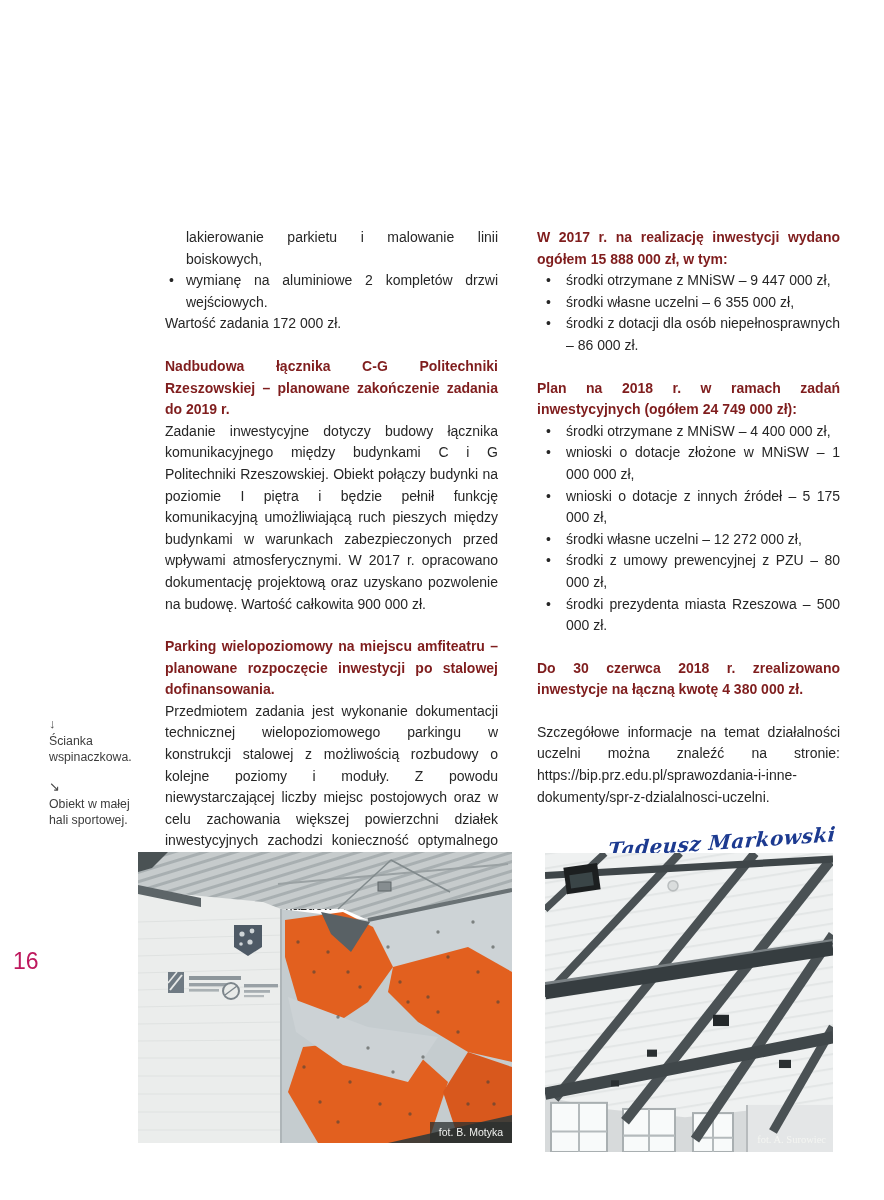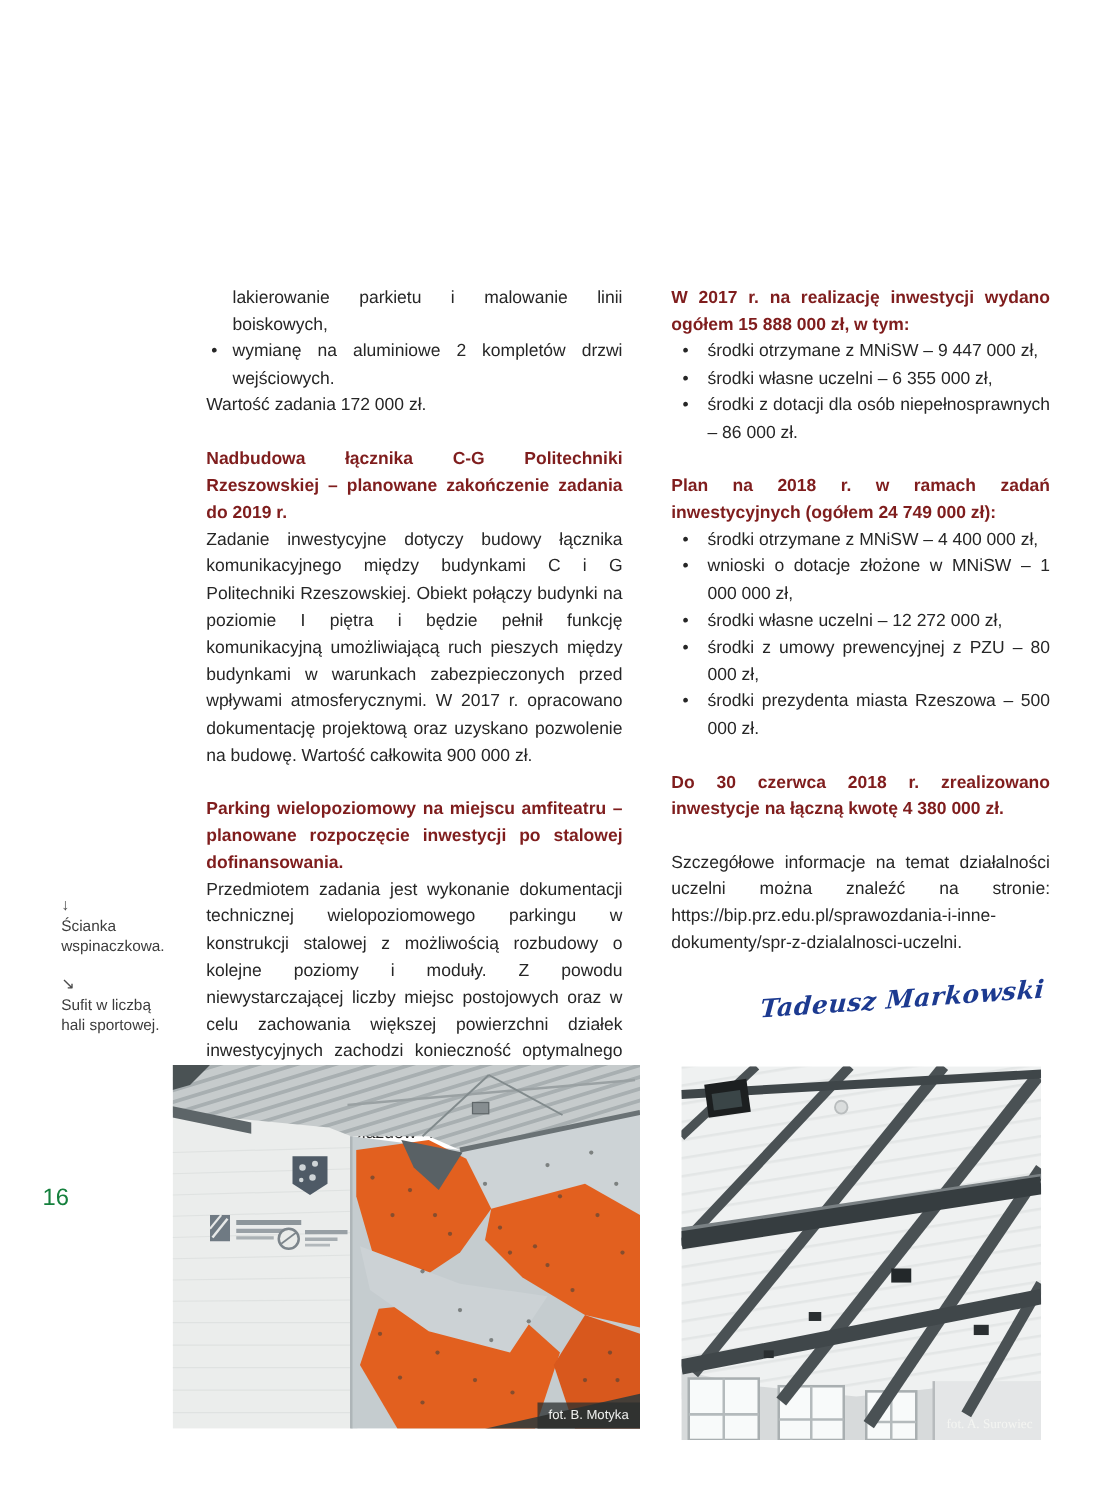--- a/index.html
+++ b/index.html
@@ -1,21 +1,21 @@
 <!DOCTYPE html>
 <html lang="pl"><head>
 <meta charset="utf-8">
 <style>
   html,body{margin:0;padding:0;}
   body{
     width:884px;height:1200px;position:relative;background:#ffffff;
     font-family:"Liberation Sans",sans-serif;color:#262626;overflow:hidden;
   }
   
-  .page-number{position:absolute;left:13px;top:948px;font-size:19px;color:#15803d;margin-left:21px;}
+  .page-number{position:absolute;left:13px;top:948px;font-size:23px;color:#be185d;}
   .margin-labels{position:absolute;left:49px;top:716px;width:110px;font-size:12.3px;
     line-height:15.8px;color:#3c3c3c;}
   .margin-labels .arrow{font-size:13px;margin-bottom:2px;color:#4a4a4a;}
   .mlabel+.mlabel{margin-top:14px;}
   
   .col{position:absolute;top:227px;text-align:justify;font-size:14px;line-height:21.6px;}
   .col-left{left:165px;width:333px;}
   .col-right{left:537px;width:303px;}
   .col h3{margin:21px 0 0;font-size:14px;line-height:21.6px;font-weight:bold;color:#7f1d1d;}
   .col h3.first{margin-top:0;}
@@ -50,21 +50,21 @@
   <div class="page-number">16</div>
 
   <aside class="margin-labels">
     <div class="mlabel">
       <div class="arrow">↓</div>
       <div>Ścianka</div>
       <div>wspinaczkowa.</div>
     </div>
     <div class="mlabel">
       <div class="arrow">↘</div>
-      <div>Sufit w liczbą</div>
+      <div>Obiekt w małej</div>
       <div>hali sportowej.</div>
     </div>
   </aside>
 
   <section class="col col-left">
     <ul class="intro">
       <li>lakierowanie parkietu i malowanie linii boiskowych,</li>
       <li class="bulleted">wymianę na aluminiowe 2 kompletów  drzwi wejściowych.</li>
     </ul>
     <p class="value-line">Wartość zadania 172 000 zł.</p>
@@ -81,20 +81,21 @@
     <ul class="blist">
       <li>środki otrzymane z MNiSW – 9 447 000 zł,</li>
       <li>środki własne uczelni – 6 355 000 zł,</li>
       <li>środki z dotacji dla osób niepełnosprawnych –  86 000 zł.</li>
     </ul>
 
     <h3>Plan na 2018 r. w ramach zadań inwestycyjnych (ogółem 24 749 000 zł):</h3>
     <ul class="blist">
       <li>środki otrzymane z MNiSW – 4 400 000 zł,</li>
       <li>wnioski o dotacje złożone w MNiSW – 1 000 000 zł,</li>
+      <li>wnioski o dotacje z innych źródeł – 5 175 000 zł,</li>
       <li>środki własne uczelni – 12 272 000 zł,</li>
       <li>środki z umowy prewencyjnej z PZU – 80 000 zł,</li>
       <li>środki prezydenta miasta Rzeszowa – 500 000 zł.</li>
     </ul>
 
     <h3>Do 30 czerwca 2018 r. zrealizowano inwestycje na łączną kwotę 4 380 000 zł.</h3>
 
     <p class="spaced">Szczegółowe informacje na temat działalności uczelni można znaleźć na stronie: https://bip.prz.edu.pl/sprawozdania-i-inne-dokumenty/spr-z-dzialalnosci-uczelni.</p>
 
     <div class="signature-wrap">

